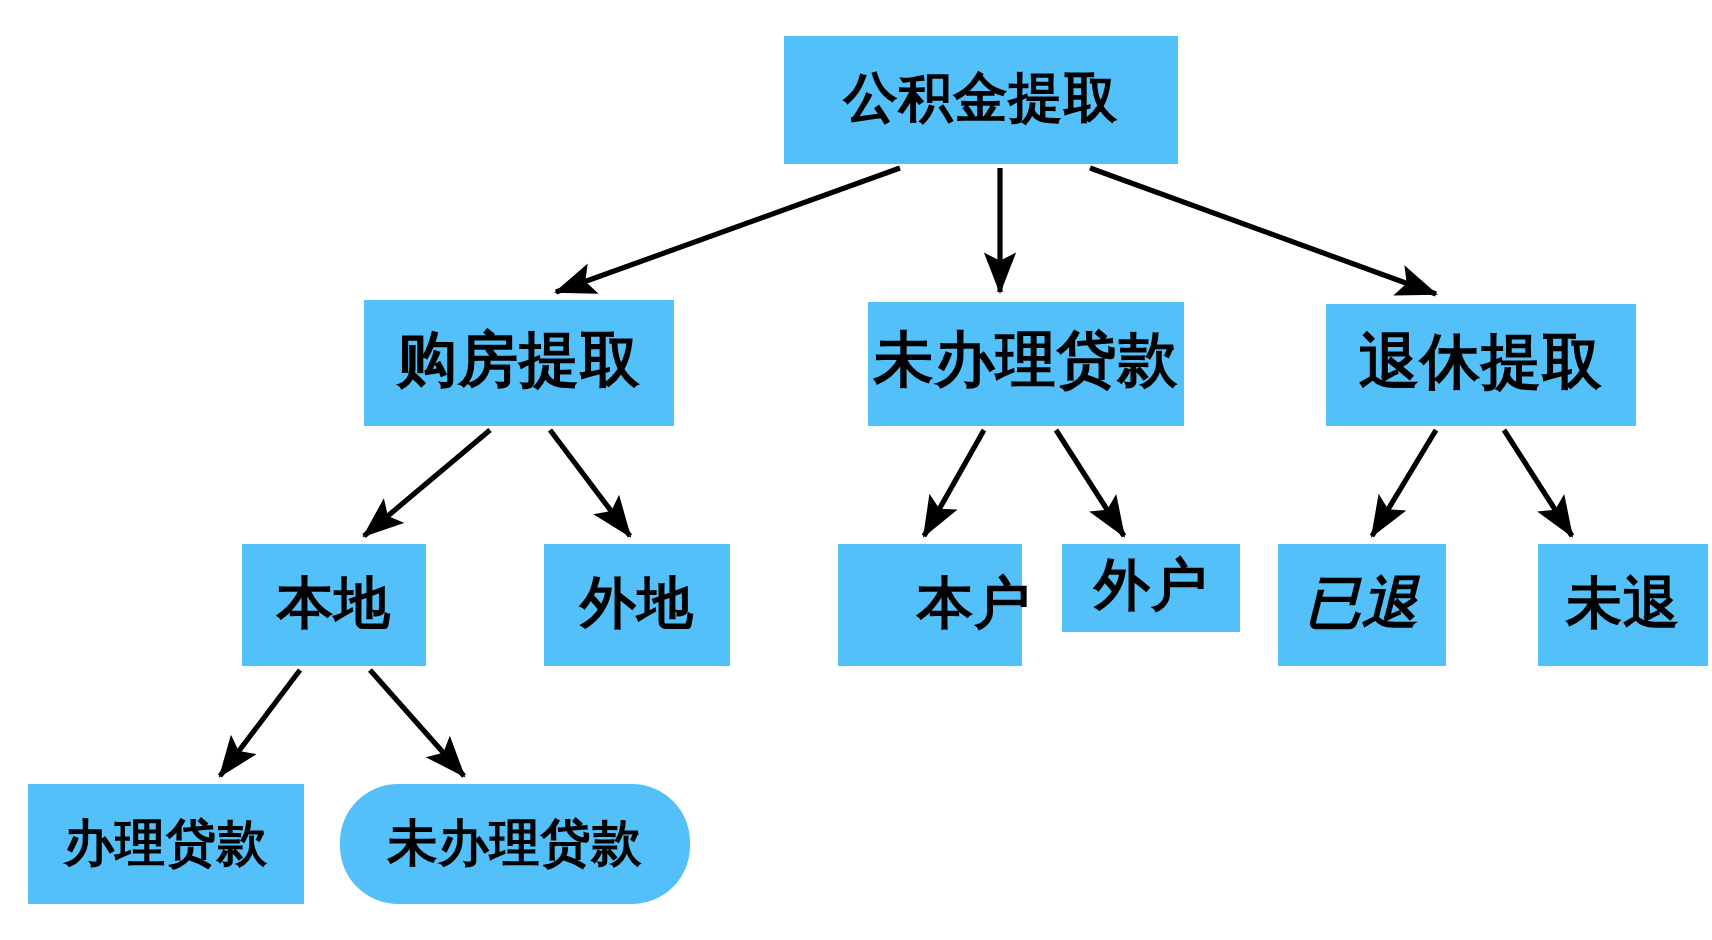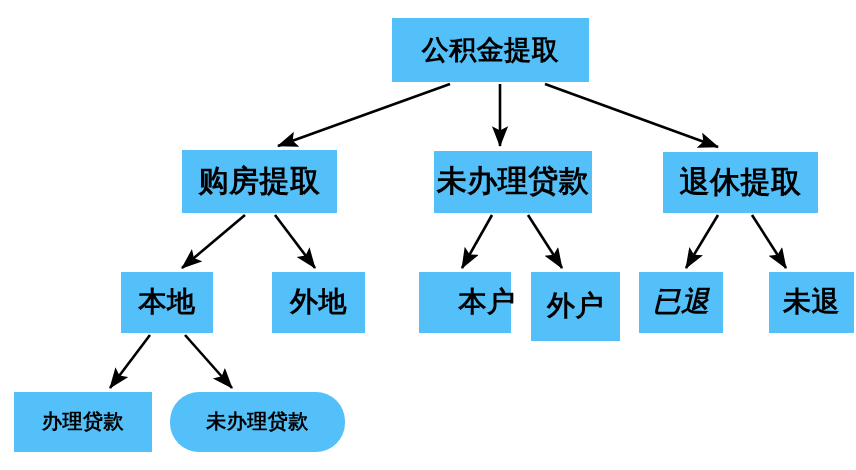--- a/index.html
+++ b/index.html
@@ -39,21 +39,21 @@
     letter-spacing: 0.5px;
     user-select: none;
   }
   .tree-node .node-label {
     display: block;
     transform: translateY(-1px);
   }
   .lvl-0 { font-size: 27px; }
   .lvl-1 { font-size: 30px; }
   .lvl-2 { font-size: 28px; }
-  .lvl-3 { font-size: 20px; }
+  .lvl-3 { font-size: 25px; }
 </style>
 </head>
 <body>
 
 <div id="diagram-root">
 
   <svg id="edge-layer" viewBox="0 0 856 470" xmlns="http://www.w3.org/2000/svg">
     <defs>
       <marker id="arrowhead" markerWidth="9" markerHeight="9" refX="7.6" refY="3.1" orient="auto" markerUnits="strokeWidth">
         <path d="M0,0 L8,3.1 L0,6.2 L1.6,3.1 Z" fill="#000000"></path>
@@ -89,21 +89,21 @@
       </div>
       <div class="tree-node lvl-2" style="left: 121px; top: 272px; width: 92px; height: 61px; background: rgb(84, 192, 250); color: rgb(0, 0, 0);">
         <span class="node-label">本地</span>
       </div>
       <div class="tree-node lvl-2" style="left: 272px; top: 272px; width: 93px; height: 61px; background: rgb(84, 192, 250); color: rgb(0, 0, 0);">
         <span class="node-label">外地</span>
       </div>
       <div class="tree-node lvl-2" style="left: 419px; top: 272px; width: 92px; height: 61px; background: rgb(84, 192, 250); color: rgb(0, 0, 0); padding-left: 44px;">
         <span class="node-label">本户</span>
       </div>
-      <div class="tree-node lvl-2" style="left: 531px; top: 272px; width: 89px; height: 69px; background: rgb(84, 192, 250); color: rgb(0, 0, 0); text-align: center;">
+      <div class="tree-node lvl-2" style="left: 531px; top: 272px; width: 89px; height: 44px; background: rgb(84, 192, 250); color: rgb(0, 0, 0); text-align: center;">
         <span class="node-label">外户</span>
       </div>
       <div class="tree-node lvl-2" style="left: 639px; top: 272px; width: 84px; height: 61px; background: rgb(84, 192, 250); color: rgb(0, 0, 0); font-style: italic;">
         <span class="node-label">已退</span>
       </div>
       <div class="tree-node lvl-2" style="left: 751px; top: 272px; width: 85px; height: 61px; background: rgb(84, 192, 250); color: rgb(0, 0, 0); margin-left: 18px;">
         <span class="node-label">未退</span>
       </div>
       <div class="tree-node lvl-3" style="left: 14px; top: 392px; width: 138px; height: 60px; background: rgb(84, 192, 250); color: rgb(0, 0, 0);">
         <span class="node-label">办理贷款</span>

